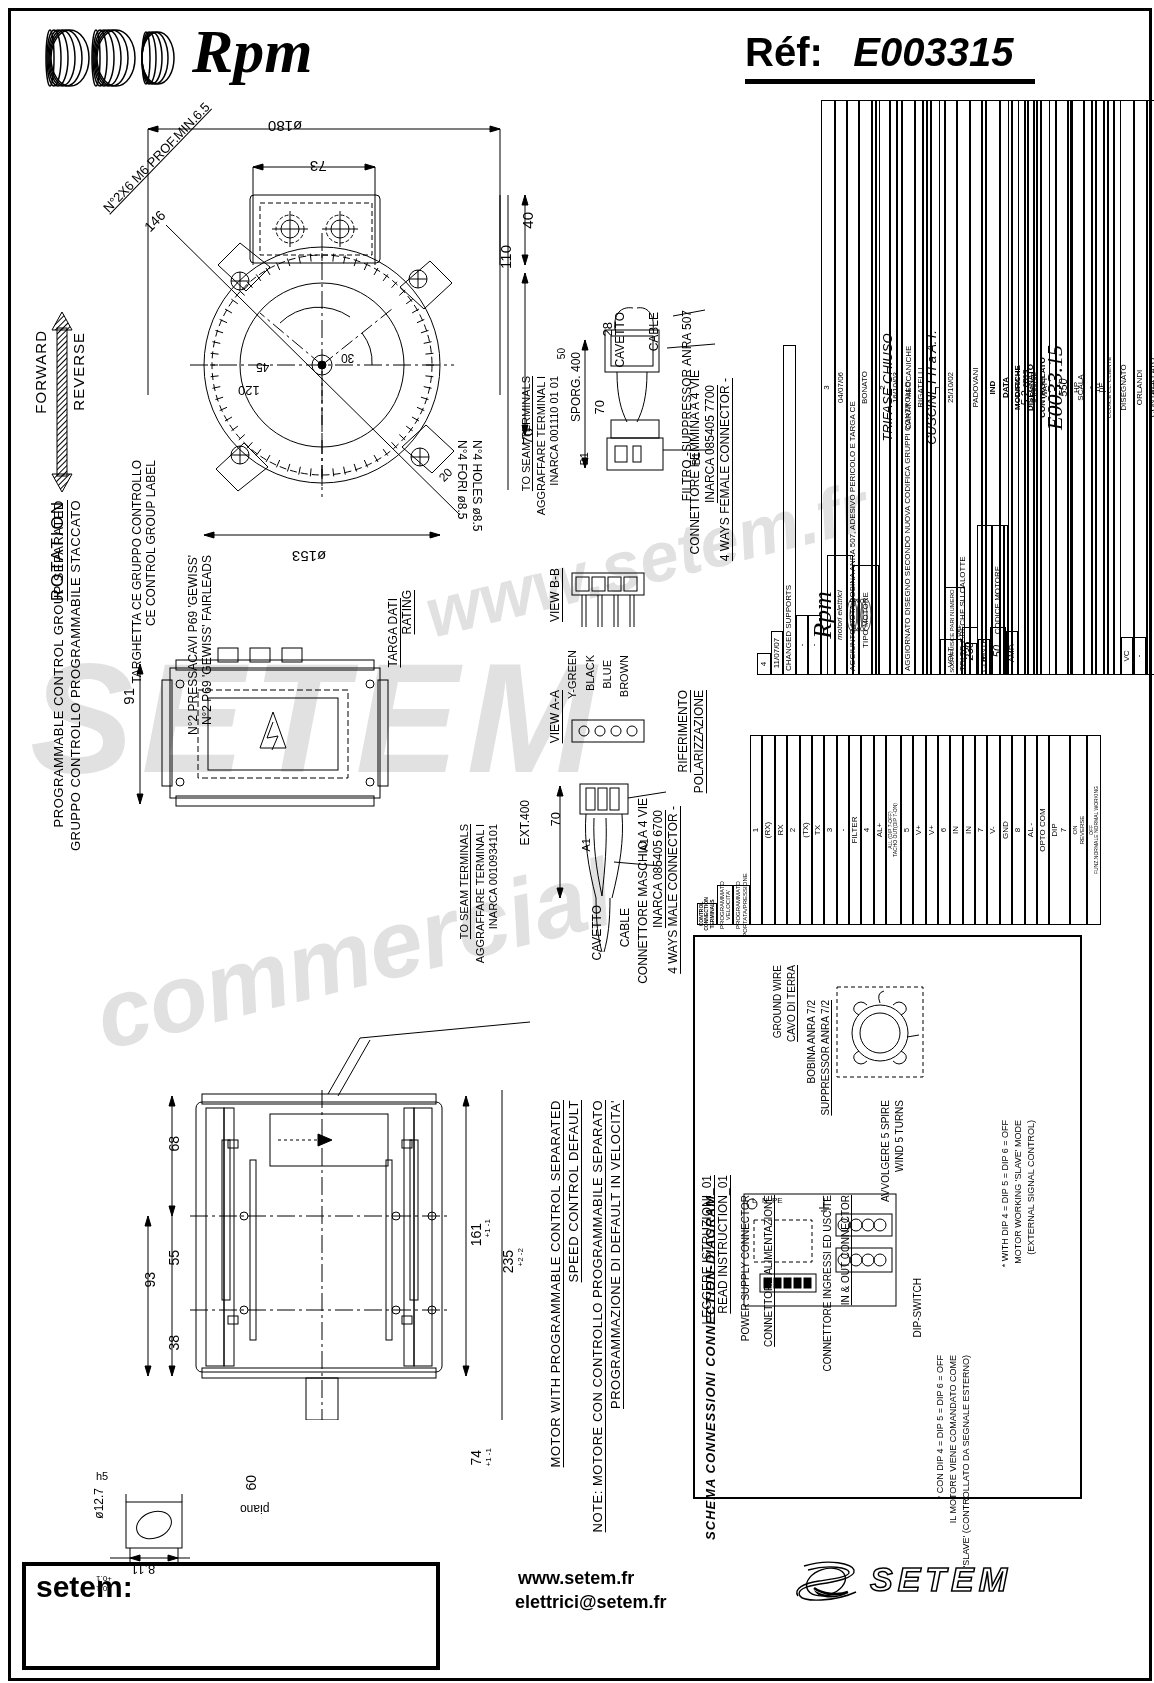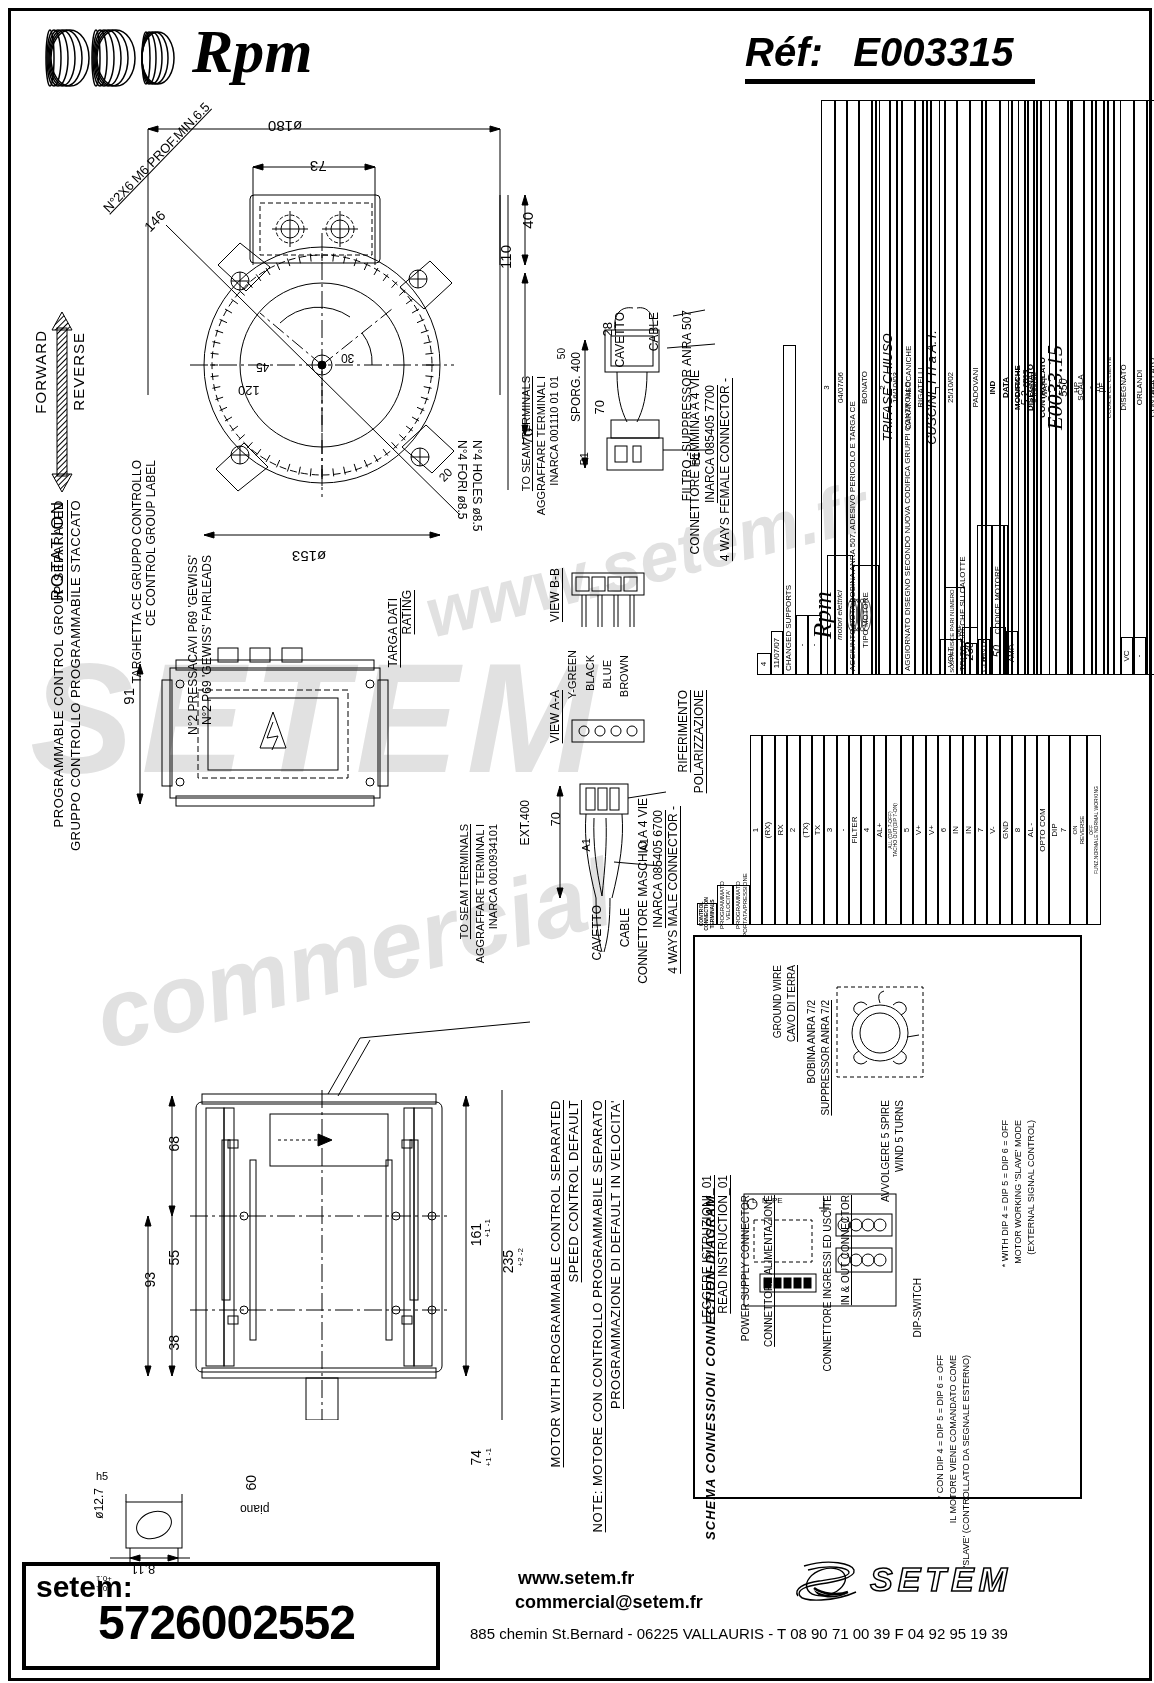--- a/index.html
+++ b/index.html
@@ -50,21 +50,21 @@
           <ellipse cx="118" cy="31" rx="10" ry="26"></ellipse>
             <ellipse cx="121" cy="31" rx="13" ry="26"></ellipse>
           <ellipse cx="124" cy="31" rx="16" ry="26"></ellipse>
         </g>
       </g>
     </svg>
     <div style="position:absolute;left:158px;top:-8px;font-size:62px;font-style:italic;font-weight:bold;font-family:'Liberation Serif',serif;">Rpm</div>
   </div>
 
   <div style="position:absolute;left:745px;top:30px;width:290px;border-bottom:5px solid #000;padding-bottom:4px;">
-    <span style="font-size:40px;font-weight:bold;font-style:italic;">Réf:</span>
+    <span style="font-size:40px;font-weight:bold;">Réf:</span>
     <span style="font-size:40px;font-weight:bold;font-style:italic;margin-left:26px;">E003315</span>
   </div>
 
   <div style="position:absolute;left:26px;top:290px;width:70px;height:330px;">
     <svg width="42" height="180" viewBox="0 0 42 180" style="position:absolute;left:24px;top:22px;">
       <defs>
           <pattern id="hatch" width="4" height="4" patternUnits="userSpaceOnUse" patternTransform="rotate(45)">
         <line x1="0" y1="0" x2="0" y2="4" stroke="#000" stroke-width="2"></line>
           </pattern>
         </defs>
@@ -733,25 +733,23 @@
           <td class="cell" colspan="2">ORLANDI</td>
           <td class="cell" colspan="2">CONTROLLATO</td>
         </tr>
       </tbody>
         </table>
     </div>
   </div>
 
   <div style="position:absolute;left:22px;top:1562px;width:410px;height:100px;border:4px solid #000;"></div>
   <div class="txt" style="left:36px;top:1570px;font-size:30px;font-weight:bold;">setem:</div>
-  <div class="txt" style="left:98px;top:1595px;font-size:48px;font-weight:bold;letter-spacing:-1px;">5726002552</div>
 
   <div class="txt" style="left:518px;top:1568px;font-size:18px;font-weight:bold;">www.setem.fr</div>
-  <div class="txt" style="left:515px;top:1592px;font-size:18px;font-weight:bold;">commercial@setem.fr</div>
-  <div class="txt" style="left:470px;top:1625px;font-size:15px;">885 chemin St.Bernard  -  06225 VALLAURIS  -  T 08 90 71 00 39   F 04 92 95 19 39</div>
+  <div class="txt" style="left:515px;top:1592px;font-size:18px;font-weight:bold;">elettrici@setem.fr</div>
 
   <div style="position:absolute;left:790px;top:1556px;width:250px;height:52px;">
     <svg width="72" height="50" viewBox="0 0 72 50" style="position:absolute;left:0;top:0;">
       <g fill="none" stroke="#000" stroke-width="1.4">
         <path d="M14,10 C40,2 62,8 64,14 C66,22 44,26 30,28 C16,30 6,34 10,40 C14,46 44,46 66,36"></path>
         <path d="M18,14 C40,8 58,12 59,16 C60,21 42,23 29,25 C14,27 3,33 8,40"></path>
         <ellipse cx="36" cy="26" rx="20" ry="13" transform="rotate(-18 36 26)"></ellipse>
         <path d="M24,32 C32,38 48,40 58,36" stroke-width="2.5"></path>
       </g>
       <path d="M24,34 C32,40 48,41 58,37 C46,44 28,43 24,34Z" fill="#000"></path>

